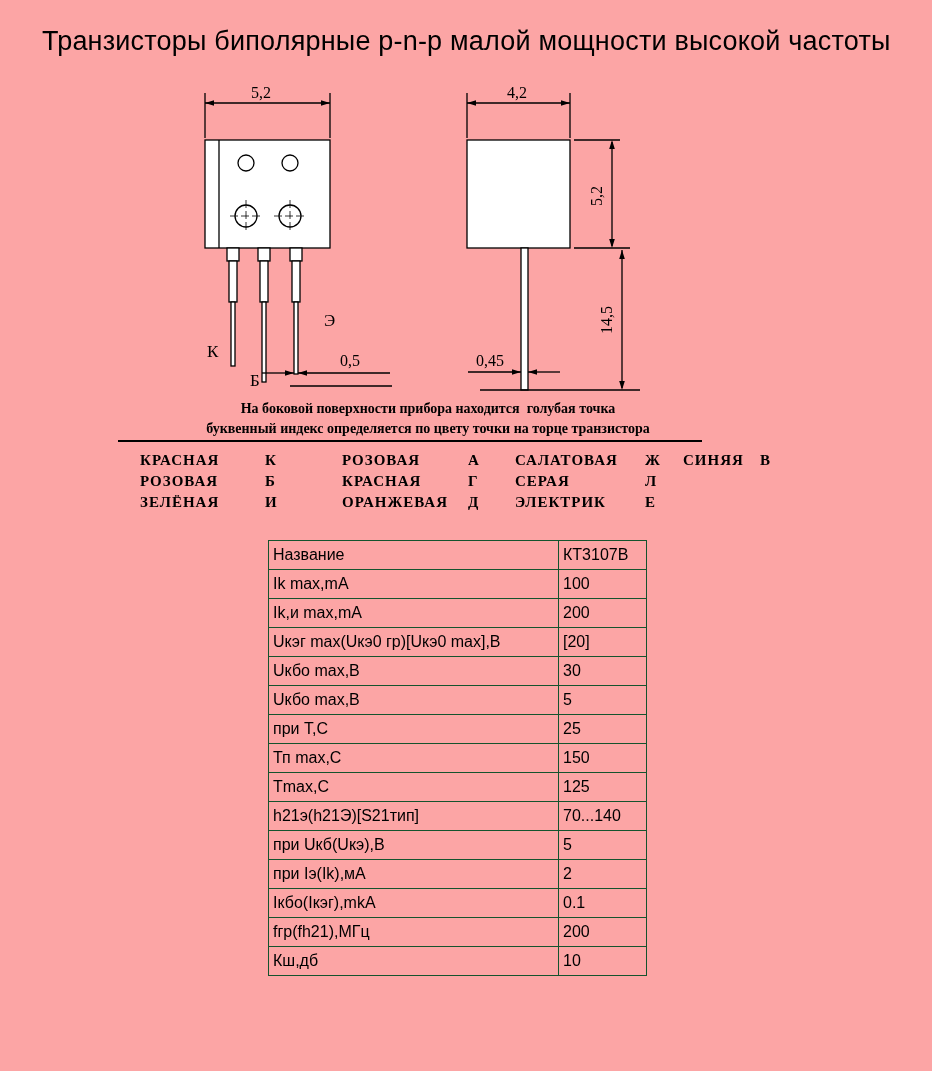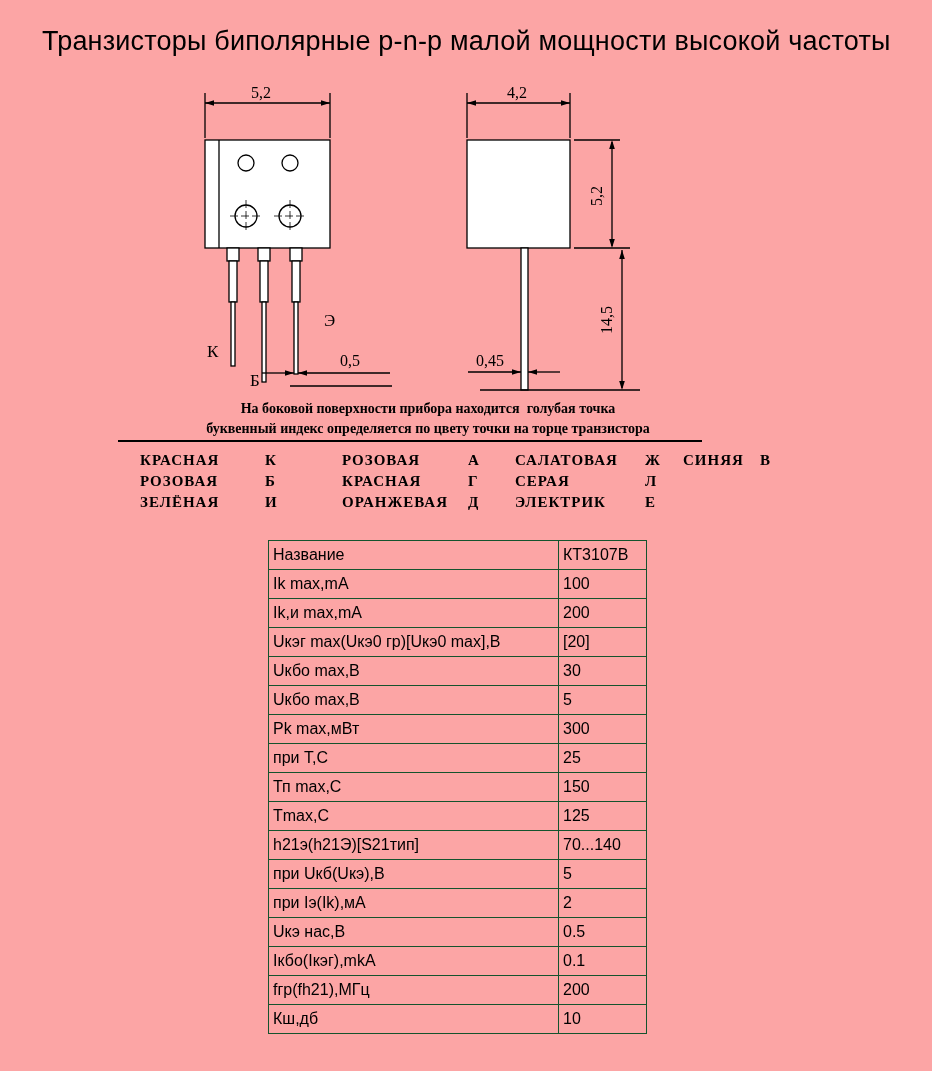--- a/index.html
+++ b/index.html
@@ -166,24 +166,20 @@
         </tr>
       <tr>
           <td class="pname">Uкбо max,В</td>
           <td class="pval">30</td>
         </tr>
       <tr>
           <td class="pname">Uкбо max,В</td>
           <td class="pval">5</td>
         </tr>
       <tr>
-          <td class="pname">Pk max,мВт</td>
-          <td class="pval">300</td>
-        </tr>
-      <tr>
           <td class="pname">при Т,С</td>
           <td class="pval">25</td>
         </tr>
       <tr>
           <td class="pname">Тп max,С</td>
           <td class="pval">150</td>
         </tr>
       <tr>
           <td class="pname">Tmax,С</td>
           <td class="pval">125</td>
@@ -194,24 +190,20 @@
         </tr>
       <tr>
           <td class="pname">при Uкб(Uкэ),В</td>
           <td class="pval">5</td>
         </tr>
       <tr>
           <td class="pname">при Iэ(Ik),мА</td>
           <td class="pval">2</td>
         </tr>
       <tr>
-          <td class="pname">Uкэ нас,В</td>
-          <td class="pval">0.5</td>
-        </tr>
-      <tr>
           <td class="pname">Iкбо(Iкэг),mkA</td>
           <td class="pval">0.1</td>
         </tr>
       <tr>
           <td class="pname">fгр(fh21),МГц</td>
           <td class="pval">200</td>
         </tr>
       <tr>
           <td class="pname">Кш,дб</td>
           <td class="pval">10</td>

